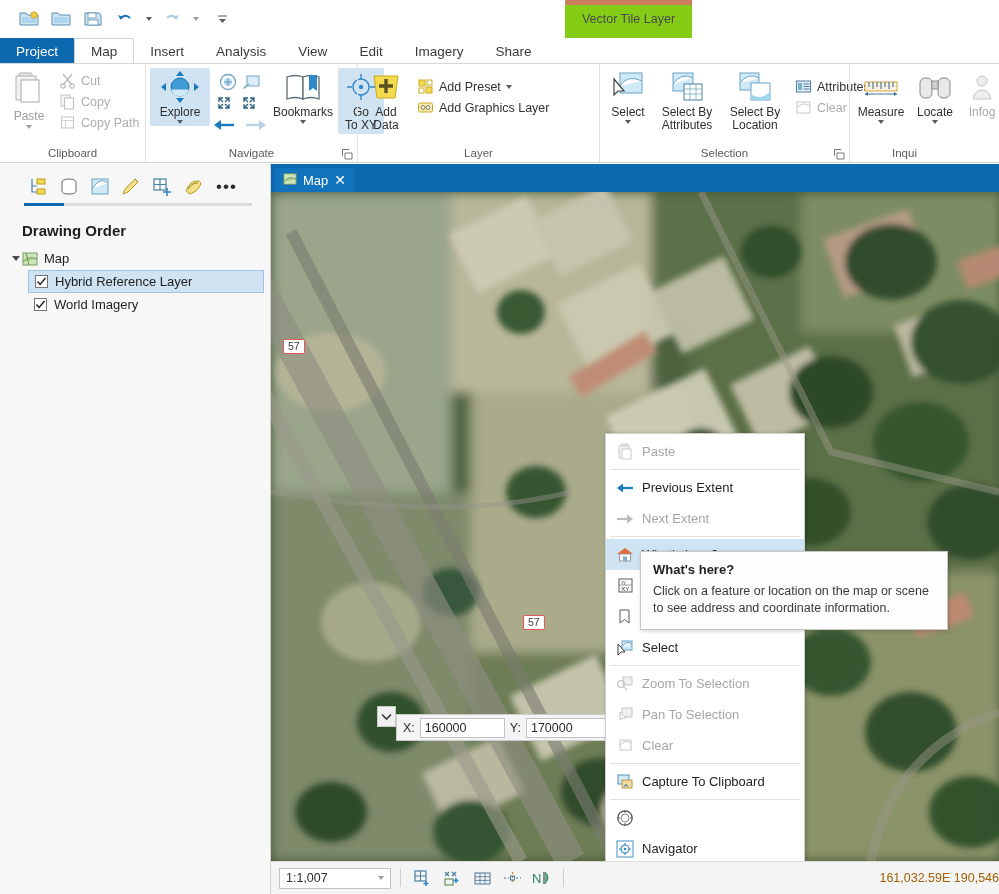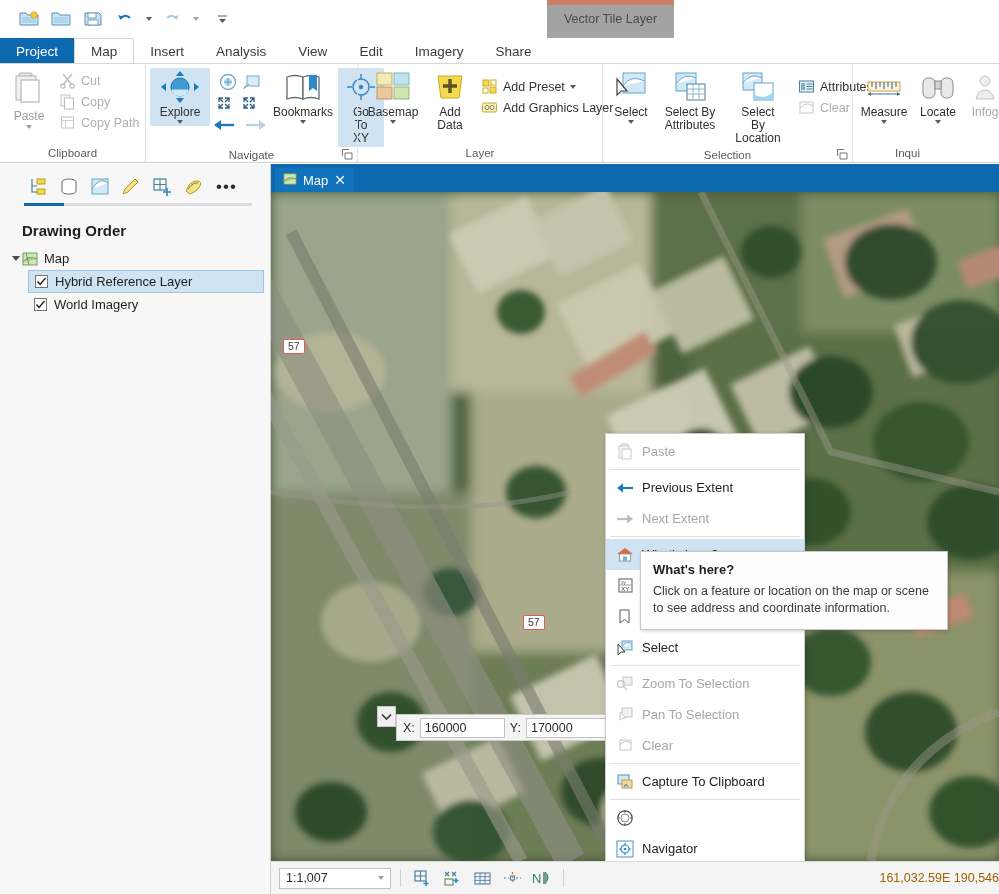--- a/index.html
+++ b/index.html
@@ -25,22 +25,22 @@
   .caret-d.lt { border-top-color:#9aa0a6; }
 
   .title-bar {
     position:absolute; left:0; top:0; width:999px; height:38px;
     display:flex; align-items:center; justify-content:center; pointer-events:none;
   }
   .title-text { font-size:13.5px; color:#3b3b3b; margin-left:120px; }
 
   
   .ctx-group {
-    position:absolute; left:547px; top:0; width:127px; height:64px;
-    background:#a3a3a3;
+    position:absolute; left:565px; top:0; width:127px; height:64px;
+    background:#84cc16;
   }
   .ctx-group .ctx-bar { height:5px; background:#cd7f63; }
   .ctx-group .ctx-title {
     height:28px; display:flex; align-items:center; justify-content:center;
     font-size:12.5px; color:#4a4a4a;
   }
   .ctx-group .ctx-tab {
     height:31px; display:flex; align-items:center; justify-content:center;
     font-size:13px; color:#333; cursor:pointer;
   }
@@ -68,21 +68,21 @@
   .rgroup + .rgroup { border-left:1px solid #e2e2e2; }
   .rgroup-body { flex:1; display:flex; align-items:flex-start; padding-top:4px; gap:2px; }
   .rgroup-label {
     height:18px; font-size:11.5px; color:#5b5b5b; text-align:center;
     display:flex; align-items:center; justify-content:center;
   }
   .rgroup-launcher {
     position:absolute; right:4px; bottom:2px; width:12px; height:12px; cursor:pointer;
   }
   .bigbtn {
-    width:auto; min-width:44px; padding:2px 13px; display:flex; flex-direction:column;
+    width:auto; min-width:44px; padding:2px 0; display:flex; flex-direction:column;
     align-items:center; cursor:pointer; border-radius:2px;justify-content:space-between;
   }
   .bigbtn.sel { background:#cfe3f2; }
   .bigbtn .ic { height:34px; display:flex; align-items:flex-end; justify-content:center; }
   .bigbtn .lb {
     font-size:12px; color:#303030; text-align:center; line-height:13px; margin-top:2px;
     max-width:66px;
   }
   .bigbtn .lb.dis { color:#a8a8a8; }
   .bigbtn .dd { margin-top:1px; }
@@ -419,32 +419,20 @@
       <div class="rgroup-launcher">
         <svg width="12" height="12" viewBox="0 0 12 12">
           <path d="M1 1h7v1H2v6H1z" fill="#777"></path>
             <path d="M4 5h7v6H4z" fill="none" stroke="#777"></path>
         </svg>
       </div>
     </div>
 
     <div class="rgroup" style="width:245px">
       <div class="rgroup-body">
-        <div class="bigbtn" style="min-width:62px">
-          <div class="ic">
-            <svg width="40" height="34" viewBox="0 0 40 34">
-              <rect x="4" y="3" width="15" height="12" fill="#f2eab0" stroke="#b9ae6a"></rect>
-              <rect x="21" y="3" width="15" height="12" fill="#bfe4ee" stroke="#7fb4c4"></rect>
-              <rect x="4" y="17" width="15" height="12" fill="#e8c79a" stroke="#bb9a6a"></rect>
-              <rect x="21" y="17" width="15" height="12" fill="#cfe6b0" stroke="#93b878"></rect>
-            </svg>
-          </div>
-          <span class="lb">Basemap</span>
-          <i class="caret-d dd"></i>
-        </div>
         <div class="bigbtn" style="min-width:48px">
           <div class="ic">
             <svg width="40" height="34" viewBox="0 0 40 34">
               <path d="M8 6h24l-3 22H11z" fill="#f2d94e" stroke="#c9aa1e" stroke-width="1"></path>
               <path d="M20 9v14M13 16h14" stroke="#5b5223" stroke-width="3.4"></path>
             </svg>
           </div>
           <span class="lb">
             <span>Add</span><br>
             <span>Data</span>

